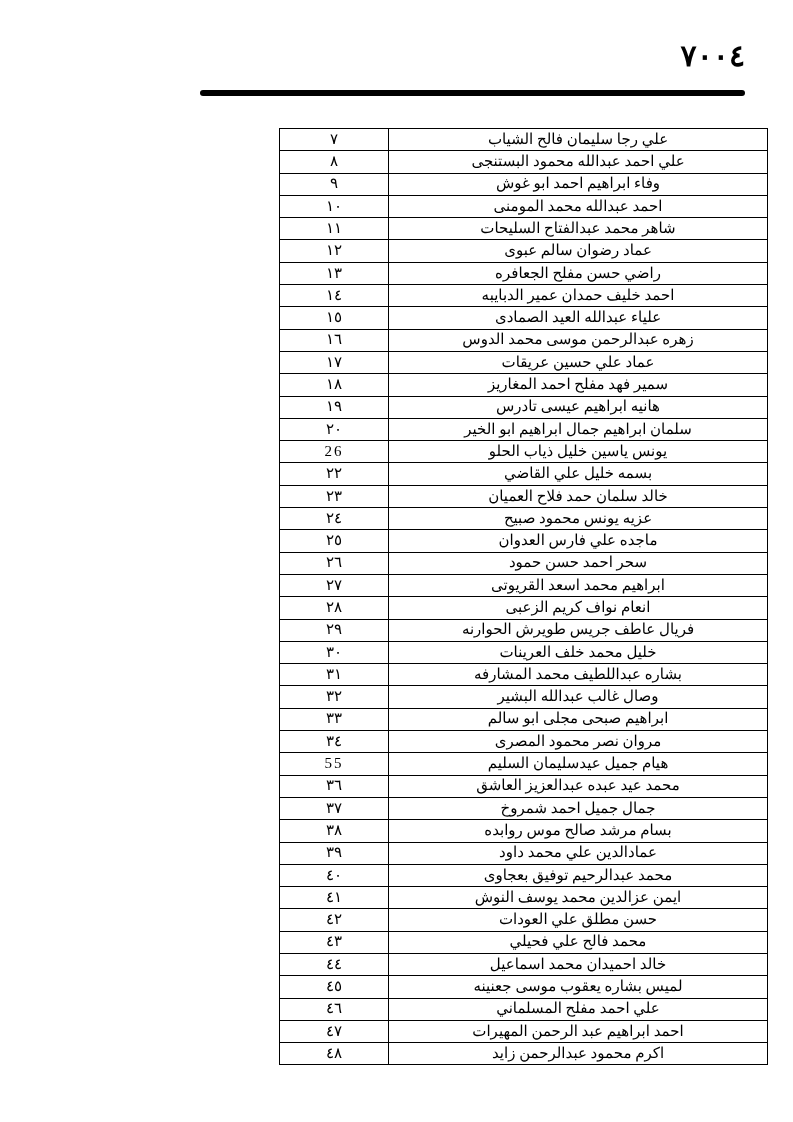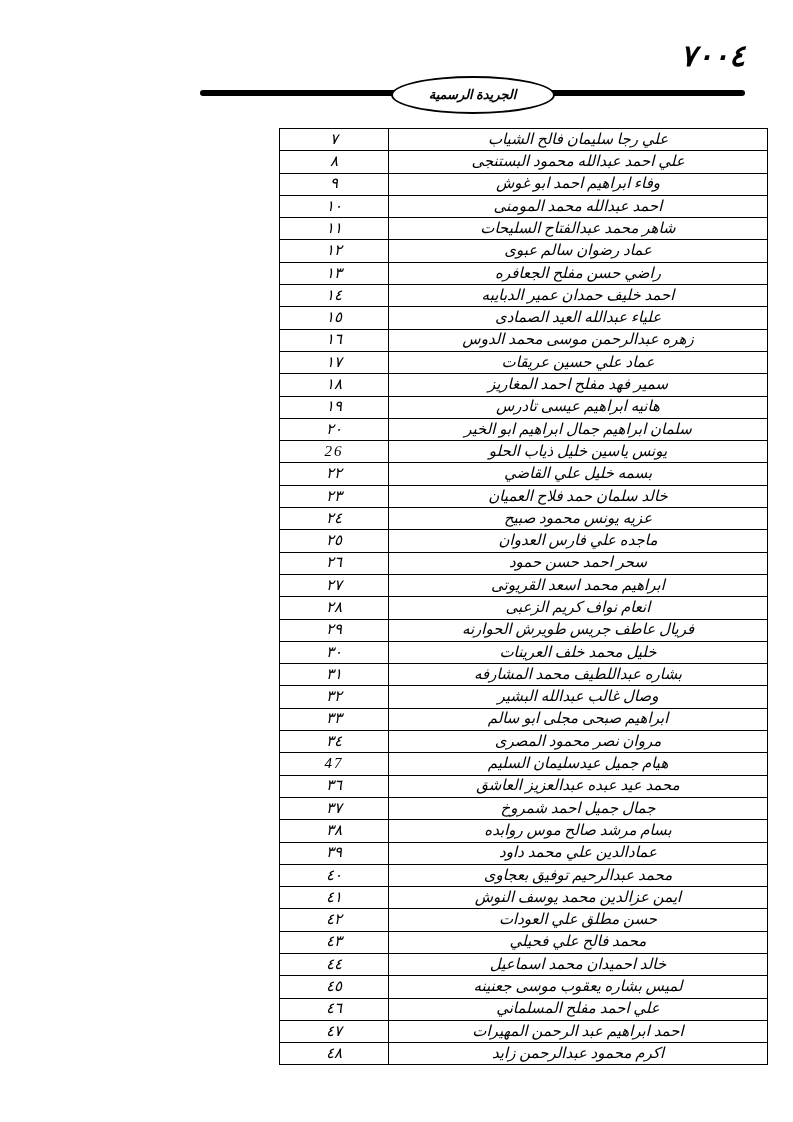--- a/index.html
+++ b/index.html
@@ -13,21 +13,20 @@
     position: relative;
     font-family: "Liberation Serif", "DejaVu Serif", serif;
     color: #000000;
     overflow: hidden;
   }
   .page {
     position: relative;
     width: 641px;
     height: 1122px;
     box-sizing: border-box;
-    font-style: italic;
   }
 
   
   .page-number {
     position: absolute;
     top: 38px;
     right: 48px;
     font-size: 30px;
     font-weight: bold;
     letter-spacing: 2px;
@@ -101,23 +100,20 @@
 </style>
 </head>
 <body>
 
 <div class="page">
 
   <div class="page-number">٧٠٠٤</div>
 
   <div class="header-rule"></div>
 
-  <div class="header-badge">
-    <div class="oval">الجريدة الرسمية</div>
-  </div>
 
   <div class="table-wrap">
     <table class="names">
       <tbody>
           <tr>
             <td class="name-cell">علي رجا سليمان فالح الشياب</td>
             <td class="num-cell">٧</td>
           </tr>
           <tr>
             <td class="name-cell">علي احمد عبدالله محمود البستنجى</td>
@@ -222,21 +218,21 @@
           <tr>
             <td class="name-cell">ابراهيم صبحى مجلى ابو سالم</td>
             <td class="num-cell">٣٣</td>
           </tr>
           <tr>
             <td class="name-cell">مروان نصر محمود المصرى</td>
             <td class="num-cell">٣٤</td>
           </tr>
           <tr>
             <td class="name-cell">هيام جميل عيدسليمان السليم</td>
-            <td class="num-cell">47</td>
+            <td class="num-cell">55</td>
           </tr>
           <tr>
             <td class="name-cell">محمد عيد عبده عبدالعزيز العاشق</td>
             <td class="num-cell">٣٦</td>
           </tr>
           <tr>
             <td class="name-cell">جمال جميل احمد شمروخ</td>
             <td class="num-cell">٣٧</td>
           </tr>
           <tr>

